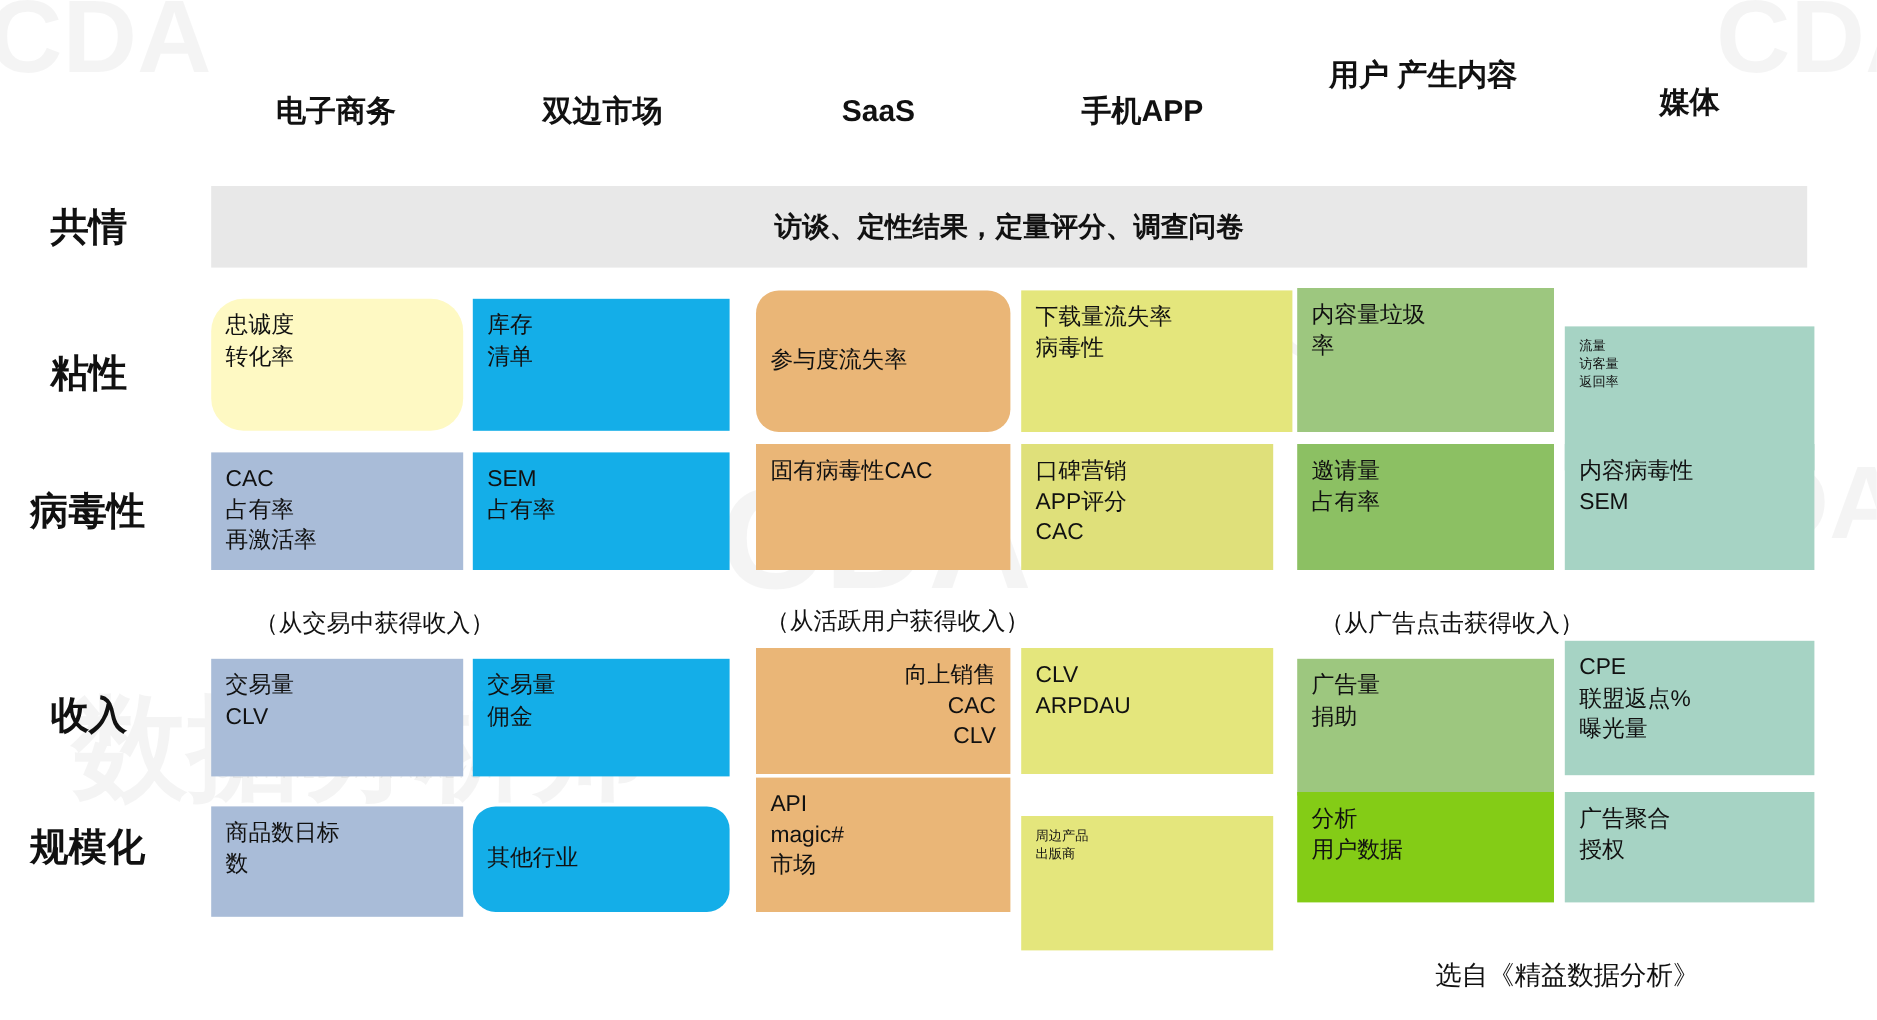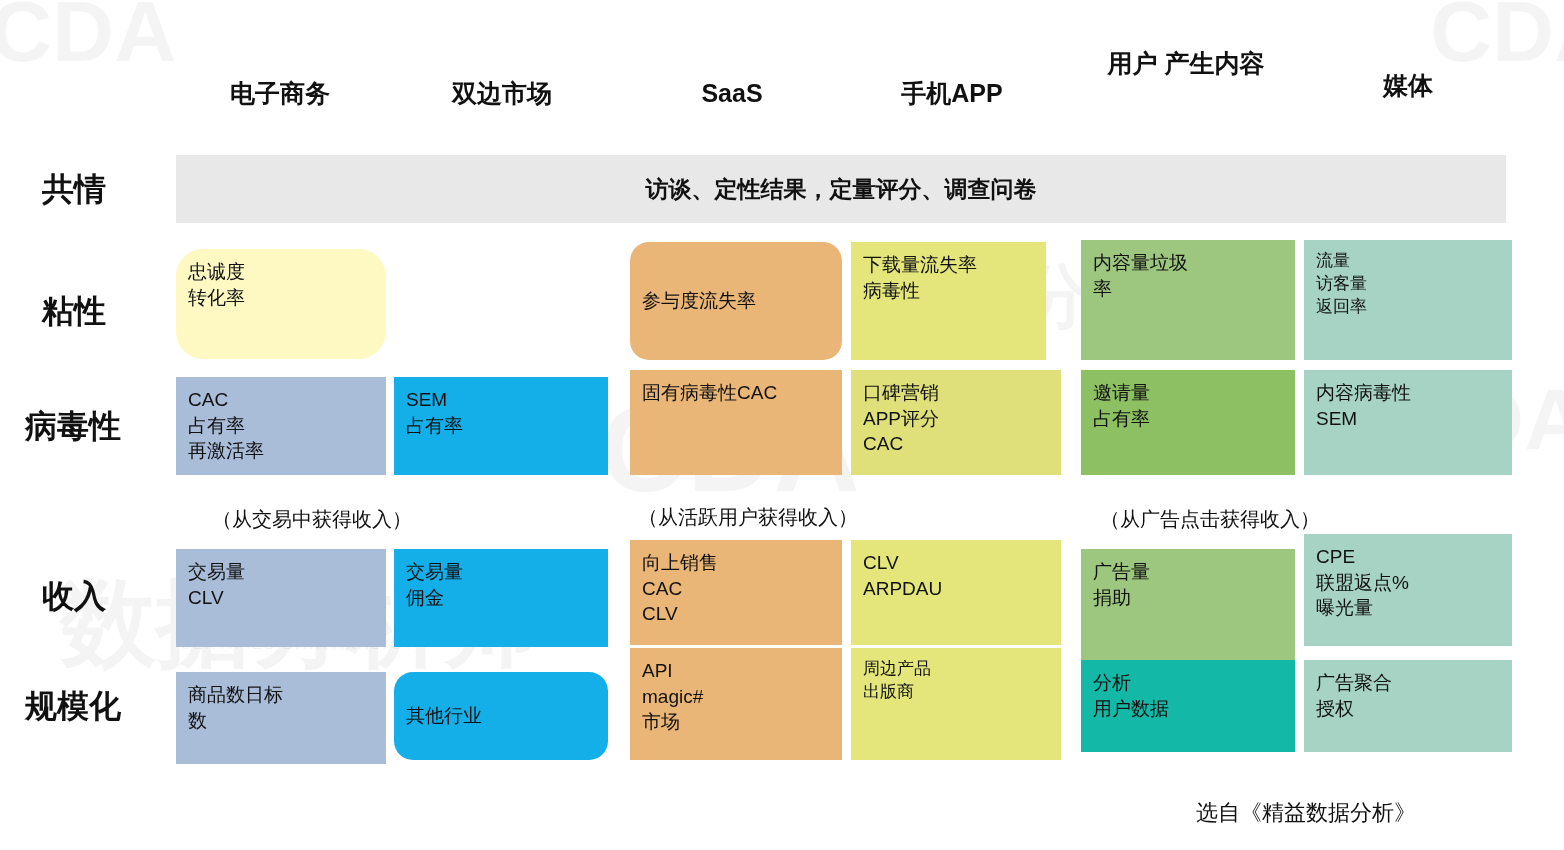--- a/index.html
+++ b/index.html
@@ -70,21 +70,21 @@
   .cell {
     position: absolute;
     box-sizing: border-box;
     padding: 10px 12px;
     font-size: 19px;
     line-height: 1.35;
     color: #111;
     white-space: pre-line;
     overflow: hidden;
   }
-  .cell.small { font-size: 17px; }
+  .cell.small { font-size: 11px; margin-top: 32px; }
   .cell.center {
     display: flex;
     align-items: center;
     border-radius: 19px;
   }
 
   .empathy-bar {
     position: absolute;
     box-sizing: border-box;
     background: #e8e8e8;
@@ -134,22 +134,24 @@
   <div class="row-label" style="left:42px; top:168px;">共情</div>
   <div class="row-label" style="left:42px; top:290px;">粘性</div>
   <div class="row-label" style="left:25px; top:405px;">病毒性</div>
   <div class="row-label" style="left:42px; top:575px;">收入</div>
   <div class="row-label" style="left:25px; top:685px;">规模化</div>
 
   <div class="empathy-bar" style="left:176px; top:155px; width:1330px; height:68px;">访谈、定性结果，定量评分、调查问卷</div>
 
   <div class="cell" style="left:176px;  top:249px; width:210px; height:110px; background:#fef9c3;border-radius:27px;">忠诚度
 转化率</div>
+  <div class="cell" style="left:394px;  top:249px; width:214px; height:110px; background:#14aee8;">库存
+清单</div>
   <div class="cell center" style="left:630px;  top:242px; width:212px; height:118px; background:#eab677;">参与度流失率</div>
-  <div class="cell" style="left:851px;  top:242px; width:195px; height:118px; background:#e4e67c;">下载量流失率
+  <div class="cell" style="left:851px;  top:242px; width:226px; height:118px; background:#e4e67c;">下载量流失率
 病毒性</div>
   <div class="cell" style="left:1081px; top:240px; width:214px; height:120px; background:#9dc77f;">内容量垃圾
 率</div>
   <div class="cell small" style="left:1304px; top:240px; width:208px; height:120px; background:#a6d3c4;">流量
 访客量
 返回率</div>
 
   <div class="cell" style="left:176px;  top:377px; width:210px; height:98px;  background:#a9bcd8;">CAC
 占有率
 再激活率</div>
@@ -165,39 +167,39 @@
 SEM</div>
 
   <div class="note" style="left:212px;  top:506px;">（从交易中获得收入）</div>
   <div class="note" style="left:638px;  top:504px;">（从活跃用户获得收入）</div>
   <div class="note" style="left:1100px; top:506px;">（从广告点击获得收入）</div>
 
   <div class="cell" style="left:176px;  top:549px; width:210px; height:98px;  background:#a9bcd8;">交易量
 CLV</div>
   <div class="cell" style="left:394px;  top:549px; width:214px; height:98px;  background:#14aee8;">交易量
 佣金</div>
-  <div class="cell" style="left:630px;  top:540px; width:212px; height:105px; background:#eab677;">向上销售
+  <div class="cell" style="left:630px;  top:540px; width:212px; height:105px; background:#eab677;text-align:right;">向上销售
 CAC
 CLV</div>
   <div class="cell" style="left:851px;  top:540px; width:210px; height:105px; background:#e4e67c;">CLV
 ARPDAU</div>
   <div class="cell" style="left:1081px; top:549px; width:214px; height:114px;  background:#9dc77f;">广告量
 捐助</div>
   <div class="cell" style="left:1304px; top:534px; width:208px; height:112px; background:#a6d3c4;">CPE
 联盟返点%
 曝光量</div>
 
   <div class="cell" style="left:176px;  top:672px; width:210px; height:92px; background:#a9bcd8;">商品数日标
 数</div>
   <div class="cell center" style="left:394px; top:672px; width:214px; height:88px; background:#14aee8;">其他行业</div>
   <div class="cell" style="left:630px;  top:648px; width:212px; height:112px; background:#eab677;">API
 magic#
 市场</div>
   <div class="cell small" style="left:851px; top:648px; width:210px; height:112px; background:#e4e67c;">周边产品
 出版商</div>
-  <div class="cell" style="left:1081px; top:660px; width:214px; height:92px;  background:#14b8a6;">分析
+  <div class="cell" style="left:1081px; top:660px; width:214px; height:92px;  background:#84cc16;">分析
 用户数据</div>
   <div class="cell" style="left:1304px; top:660px; width:208px; height:92px;  background:#a6d3c4;">广告聚合
 授权</div>
 
   <div class="source" style="left:1196px; top:798px;">选自《精益数据分析》</div>
 
 </div>
 
 </body></html>

